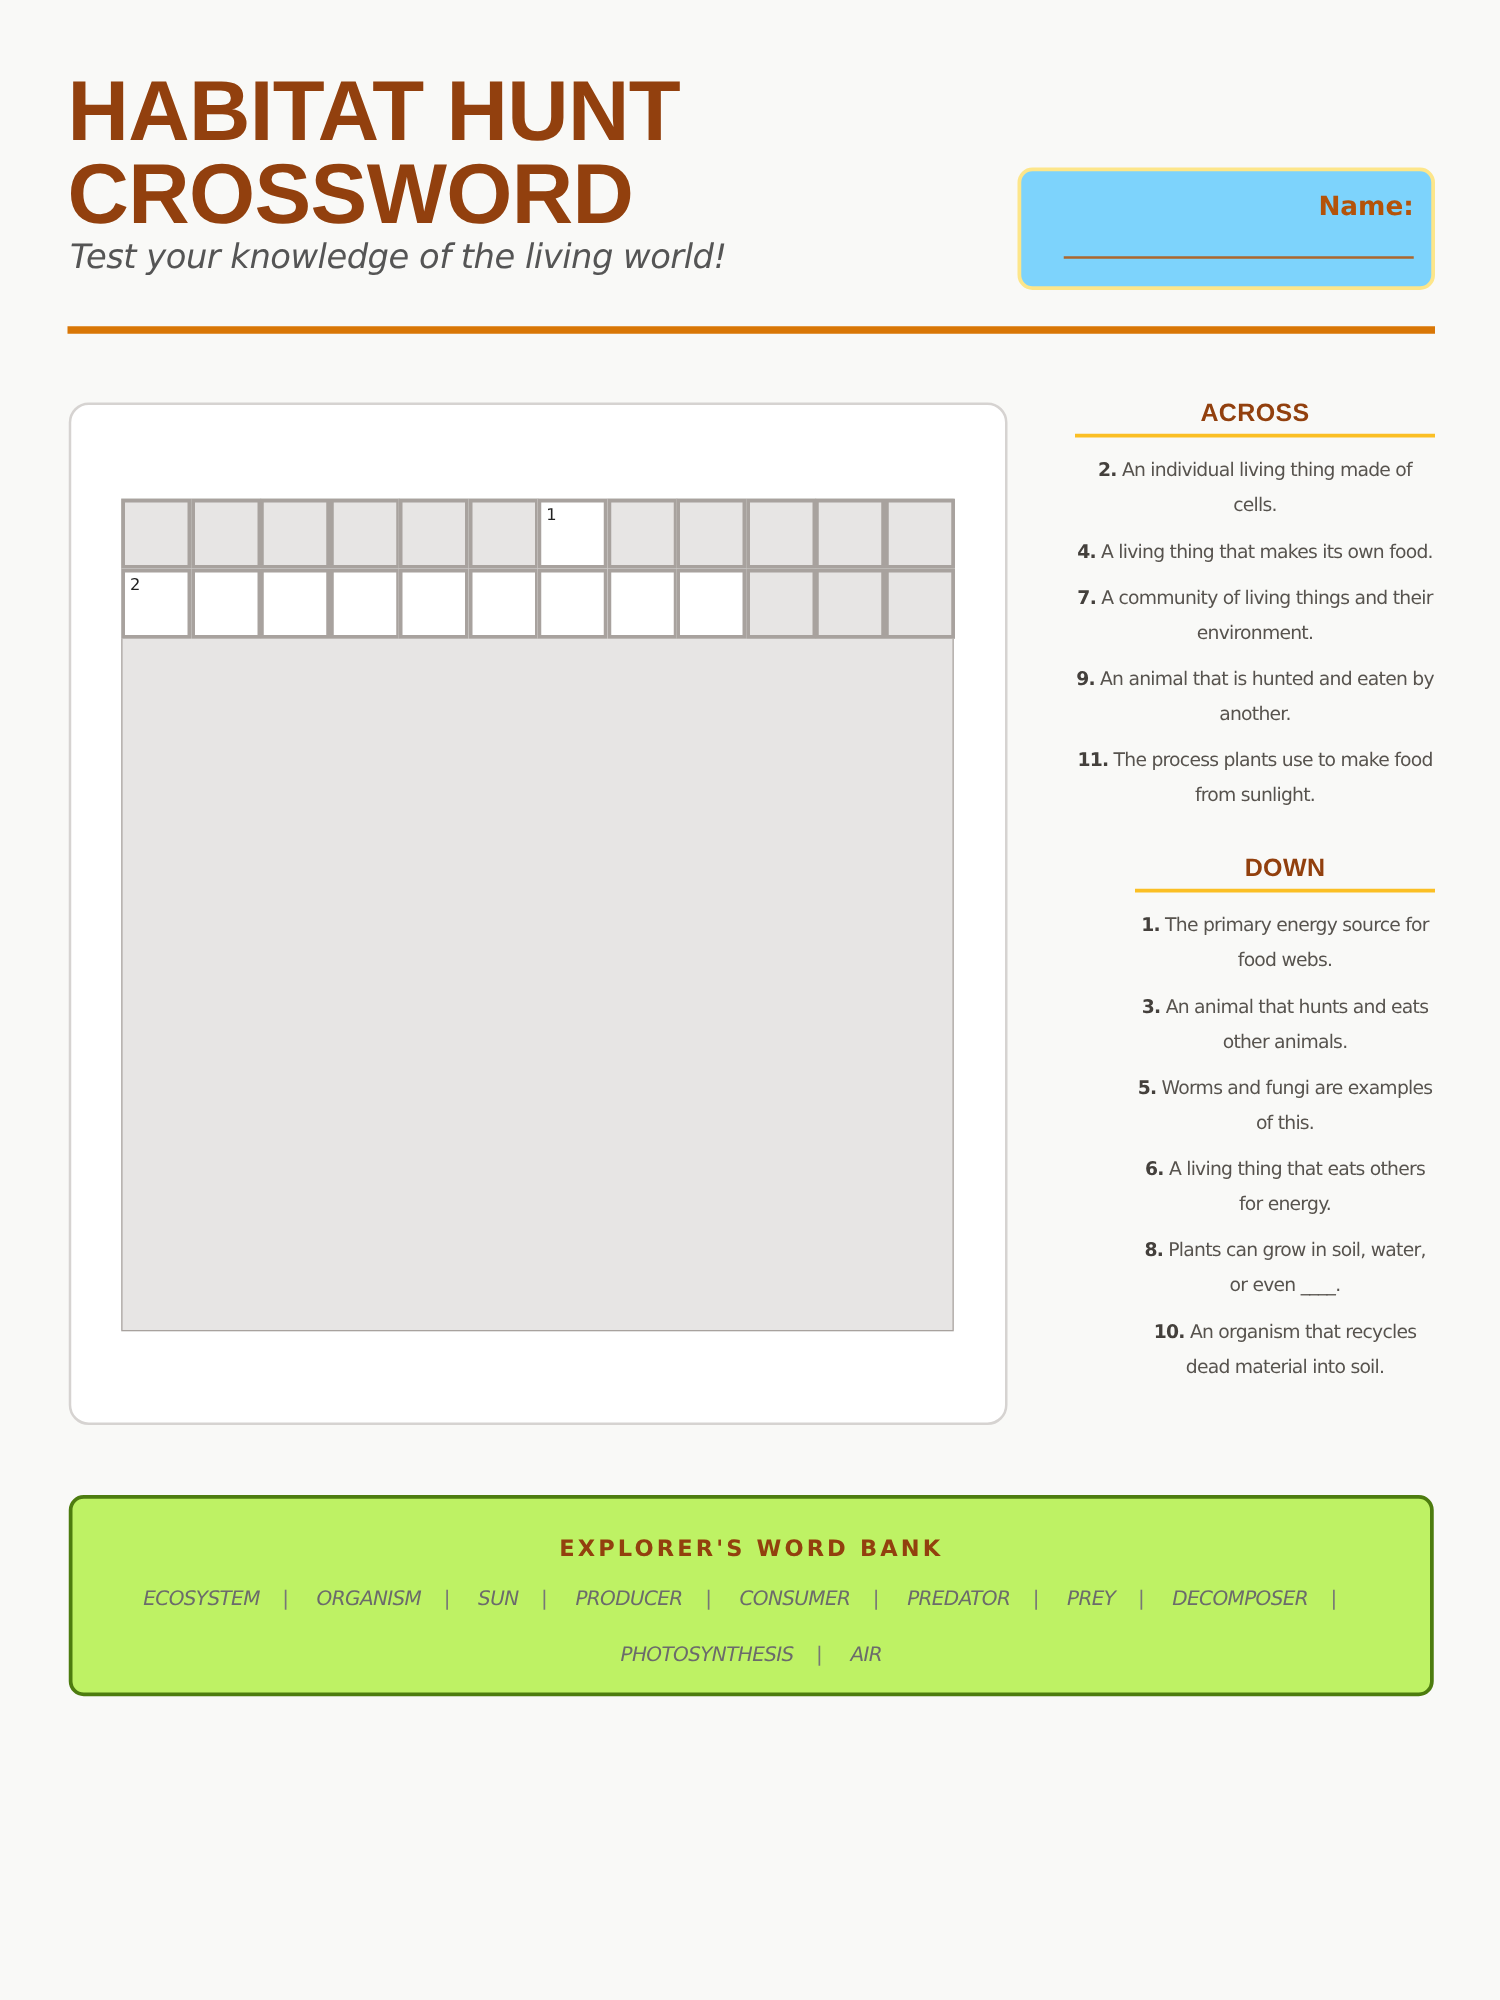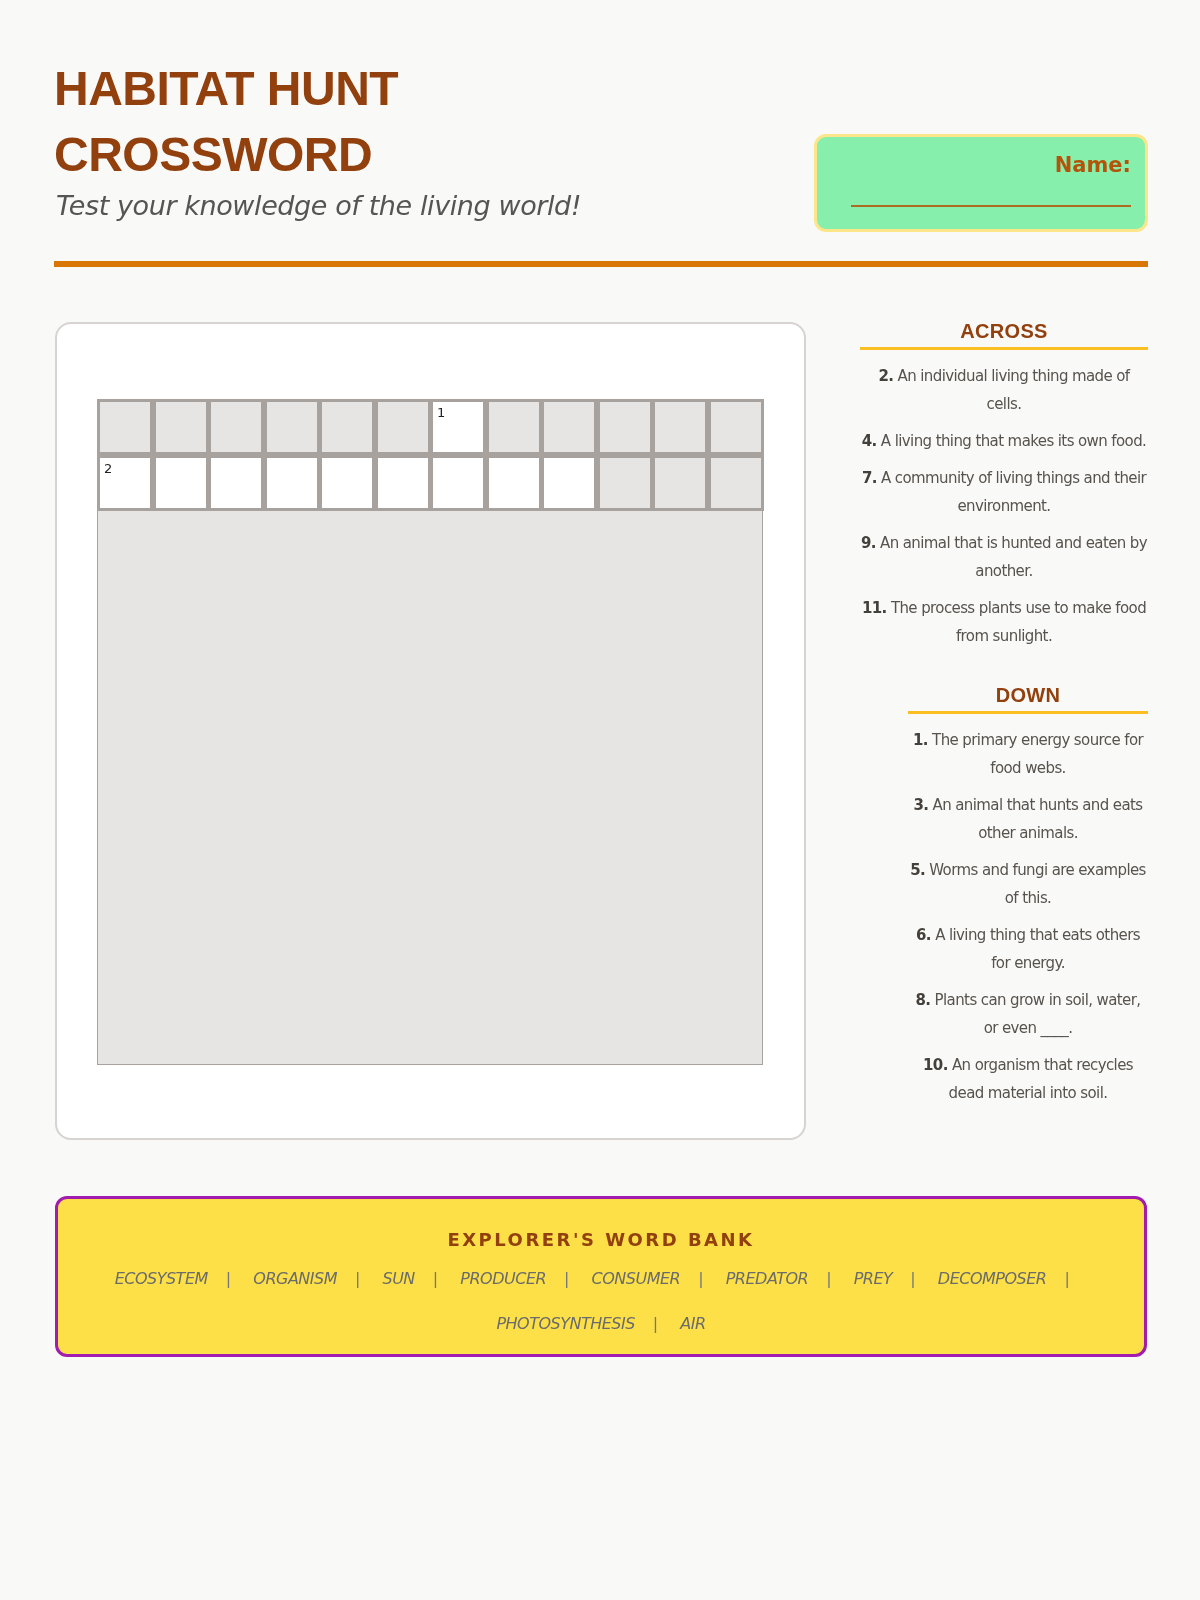--- a/index.html
+++ b/index.html
@@ -10,36 +10,36 @@
       color: #555;
       position: relative;
       overflow: hidden;
     }
     .header {
       position: absolute; left: 54px; top: 56px; width: 1094px; height: 212px;
     }
     .title {
       font-family: "Liberation Sans", sans-serif;
       font-weight: bold;
-      font-size: 48px;
+      font-size: 68px;
       line-height: 66px;
       color: #92400e;
       letter-spacing: -0.5px;
     }
     .subtitle {
       position: absolute; left: 2px; top: 134px;
       font-family: "DejaVu Sans", sans-serif;
       font-style: italic;
       font-size: 27px;
       color: #555;
       letter-spacing: -0.4px;
     }
     .name-box {
       position: absolute; left: 760px; top: 78px; width: 334px; height: 98px;
-      background: #86efac;
+      background: #7dd3fc;
       border: 3px solid #fde68a;
       border-radius: 12px;
     }
     .name-label {
       position: absolute; right: 14px; top: 16px;
       font-family: "DejaVu Sans", sans-serif;
       font-weight: bold; font-size: 21px; color: #b45309;
     }
     .name-line {
       position: absolute; right: 14px; left: 34px; top: 68px;
@@ -86,22 +86,22 @@
     .clue {
       font-family: "DejaVu Sans", sans-serif;
       font-size: 15px; line-height: 28px; color: #57534e;
       margin-bottom: 9px;
       letter-spacing: -0.6px;
     }
     .clue b { color: #44403c; }
     .clue-section + .clue-section { margin-top: 34px; margin-left: 48px; }
     .bank {
       position: absolute; left: 55px; top: 1196px; width: 1092px; height: 161px;
-      background: #fde047;
-      border: 3px solid #a21caf;
+      background: #bef264;
+      border: 3px solid #4d7c0f;
       border-radius: 12px;
       text-align: center;
     }
     .bank-title {
       margin-top: 30px;
       font-family: "DejaVu Sans", sans-serif;
       font-weight: bold; font-size: 18px; color: #92400e;
       letter-spacing: 2.5px;
     }
     .bank-words {

